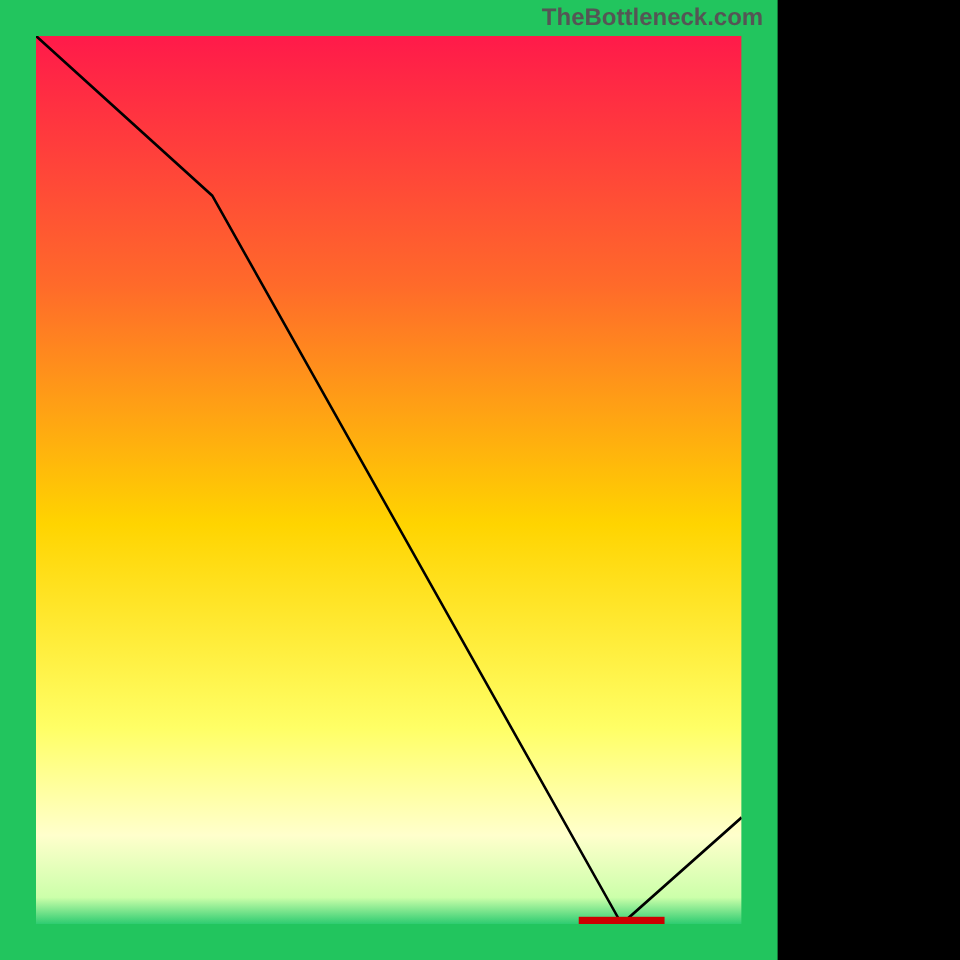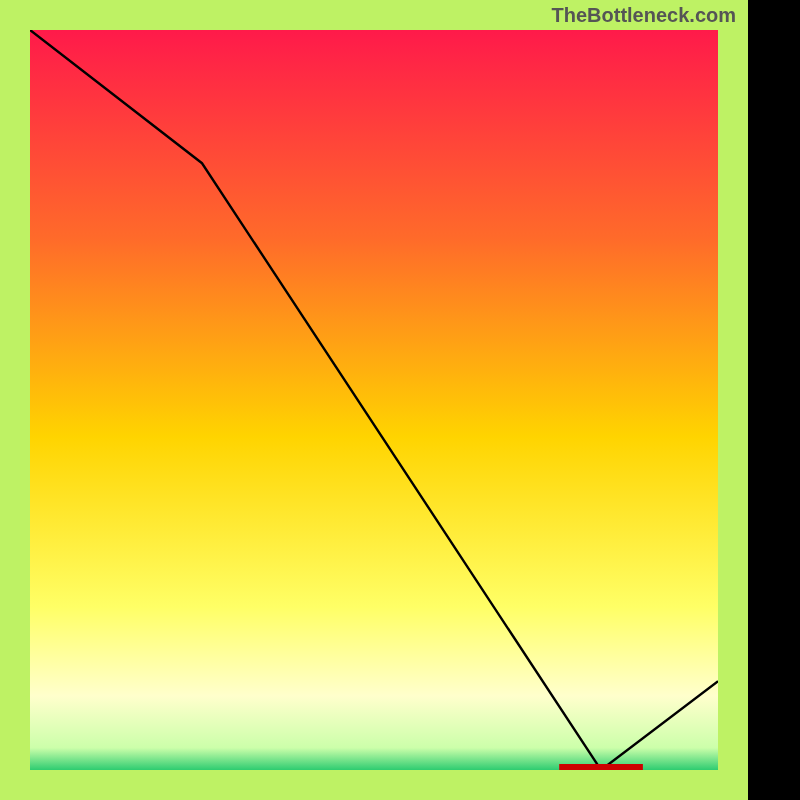--- a/index.html
+++ b/index.html
@@ -5,24 +5,24 @@
   body {
     margin: 0;
     padding: 0;
     width: 800px;
     height: 800px;
     background: #000;
     font-family: Arial, sans-serif;
     overflow: hidden;
   }
   .container {
-    width: 748px;
+    width: 648px;
     height: 800px;
     position: relative;
-    background: #bef264;
+    background: #22c55e;
   }
   .watermark {
     position: absolute;
     top: 4px;
     right: 12px;
     color: #555;
     font-size: 20px;
     font-weight: bold;
     z-index: 10;
   }

